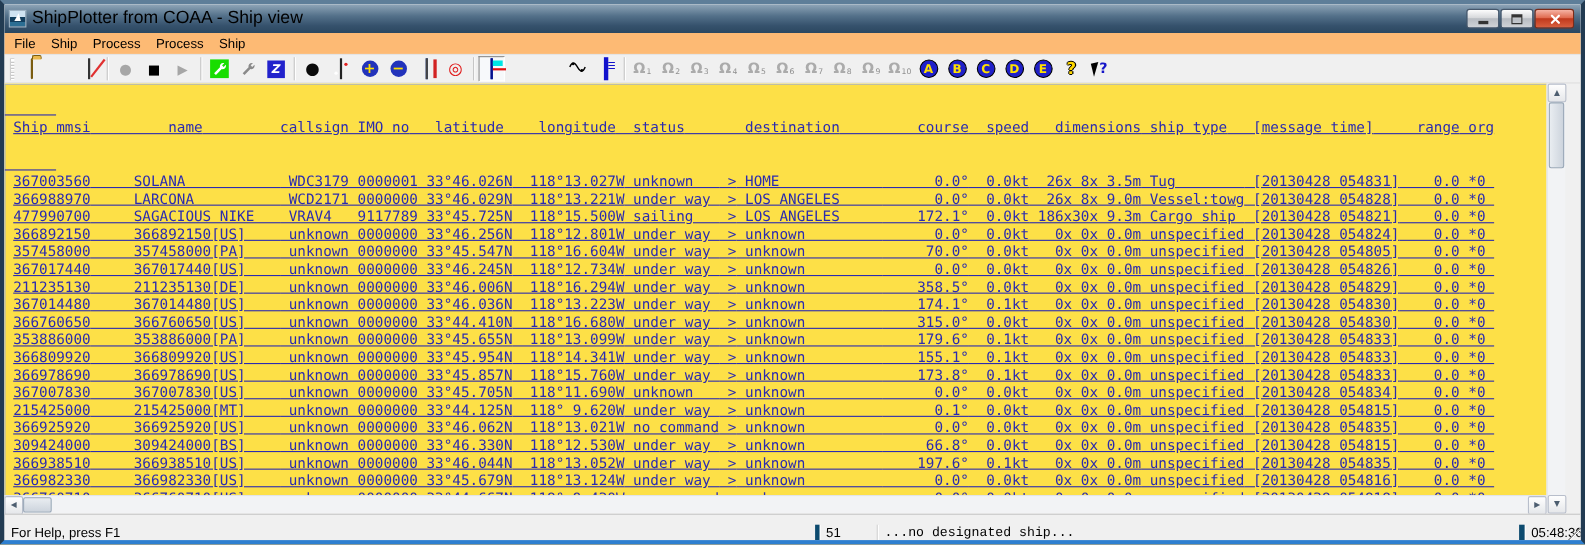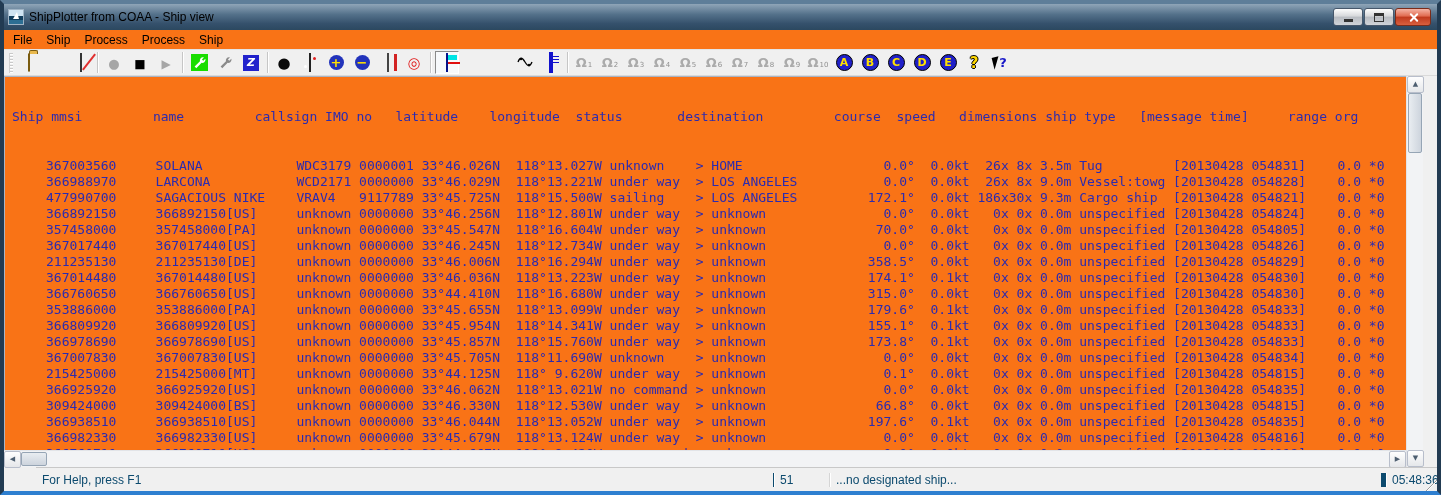--- a/index.html
+++ b/index.html
@@ -10,34 +10,34 @@
     background:#F0F0F0;display:flex;flex-direction:column;
     font-family:"Liberation Sans",sans-serif;overflow:hidden;
   }
   
   .titlebar{height:26px;flex:0 0 26px;display:flex;align-items:center;gap:5px;padding:0 4px;
     background:linear-gradient(#8FA5B8,#54718A 40%,#35516C 75%,#2B4860);}
   .appicon{width:16px;height:16px;flex:0 0 16px;border:1px solid #9FB3C4;position:relative;
     background:linear-gradient(180deg,#CFE3F2 0 40%,#123E5E 40% 72%,#2C6E93 72%);}
   .appicon::after{content:"";position:absolute;left:4px;top:2px;width:0;height:0;
     border-left:4px solid transparent;border-right:2px solid transparent;border-bottom:7px solid #fff;}
-  .title{font-size:12px;color:#000;flex:1;white-space:nowrap;}
+  .title{font-size:16px;color:#000;flex:1;white-space:nowrap;}
   .winbtns{display:flex;align-items:center;margin-right:2px;}
   .wbtn{width:30px;height:18px;margin-left:1px;border:1px solid #46576B;border-radius:3px;
     background:linear-gradient(#FDFDFD,#D6D8DB 45%,#B8BCC2 50%,#D0D3D8);
     display:flex;align-items:center;justify-content:center;position:relative;}
   .wbtn.close{width:36px;background:linear-gradient(#F5B4A5,#E06A4F 45%,#C0391D 50%,#D8603F);border-color:#7A2C1A;}
   .g-min{width:9px;height:3px;background:#333;margin-top:7px;}
   .g-max{width:10px;height:9px;border:1px solid #333;border-top:3px solid #333;background:transparent;}
   .g-x{position:relative;width:11px;height:11px;}
   .g-x::before,.g-x::after{content:"";position:absolute;left:5px;top:0;width:2px;height:11px;background:#fff;border-radius:1px;}
   .g-x::before{transform:rotate(45deg);}
   .g-x::after{transform:rotate(-45deg);}
   
-  .menubar{height:20px;flex:0 0 20px;background:#f97316;display:flex;align-items:center;padding-left:2px;
+  .menubar{height:20px;flex:0 0 20px;background:#fdba74;display:flex;align-items:center;padding-left:2px;
     border-bottom:1px solid #E4E4E4;}
   .menu-item{font-size:12px;color:#000;padding:2px 7px;cursor:default;}
   
   .toolbar{height:26px;flex:0 0 26px;background:#F0F0F0;display:flex;align-items:center;padding-left:2px;
     border-bottom:1px solid #DADADA;}
   .tgrip{width:4px;height:20px;margin:0 3px;flex:none;
     background:repeating-linear-gradient(#C9C9C9 0 1px,#fff 1px 2px,transparent 2px 3px);
     border-left:1px solid #CFCFCF;}
   .tsep{width:1px;height:21px;background:#C6C6C6;box-shadow:1px 0 0 #fff;margin:0 3px;flex:none;}
   .tbtn{width:24px;height:23px;flex:none;margin:0 1px;display:flex;align-items:center;justify-content:center;
@@ -82,45 +82,45 @@
   .ic-letter{width:17px;height:17px;border-radius:50%;background:#2020C8;border:1px solid #000;
     color:#FFE000;font-weight:bold;font-size:11px;display:flex;align-items:center;justify-content:center;
     font-family:"DejaVu Sans",sans-serif;}
   .ic-q{color:#FFD800;font-weight:bold;font-size:15px;font-family:"DejaVu Sans",sans-serif;
     text-shadow:1px 0 #000,-1px 0 #000,0 1px #000,0 -1px #000;}
   .ic-cursorwrap{display:flex;align-items:center;}
   .ic-cursor{width:0;height:0;border-top:12px solid #000;border-right:7px solid transparent;transform:rotate(-14deg);}
   .ic-q2{color:#1515C8;font-weight:bold;font-size:13px;margin-left:-1px;font-family:"DejaVu Sans",sans-serif;}
   
   .body{flex:1;position:relative;background:#F0F0F0;}
-  .list{position:absolute;left:0;top:0;right:31px;bottom:17px;background:#f97316;overflow:hidden;
+  .list{position:absolute;left:0;top:0;right:31px;bottom:17px;background:#fde047;overflow:hidden;
     font:13px/16px "DejaVu Sans Mono","Liberation Mono",monospace;color:#2B2BB0;white-space:pre;
-    box-shadow:inset 1px 1px 0 #A9B4C4;}
+    box-shadow:inset 1px 1px 0 #A9B4C4;text-decoration:underline;}
   .hdr{height:18px;line-height:18px;padding-left:8px;white-space:pre;}
-  .row{height:16px;line-height:16px;padding-left:8px;white-space:pre;margin-left:34px;}
+  .row{height:16px;line-height:16px;padding-left:8px;white-space:pre;}
   
   .vscroll{position:absolute;right:14px;top:0;bottom:0;width:17px;background:#F2F3F5;
     display:flex;flex-direction:column;border-left:1px solid #E2E4E8;}
   .hscroll{position:absolute;left:0;right:31px;bottom:0;height:17px;background:#F2F3F5;
     display:flex;flex-direction:row;border-top:1px solid #E2E4E8;}
   .sbtn{flex:0 0 17px;height:17px;width:17px;display:flex;align-items:center;justify-content:center;
     background:linear-gradient(#FEFEFE,#E5E7EA);border:1px solid #B8BECB;border-radius:2px;
     color:#4D5E70;font-size:7px;font-family:"DejaVu Sans",sans-serif;line-height:1;}
   .vthumb{flex:0 0 60px;margin:0 1px;background:linear-gradient(90deg,#E9EDF1,#CDD4DD);
     border:1px solid #96A5B5;border-radius:2px;}
   .hthumb{flex:0 0 26px;margin:1px 0;background:linear-gradient(#E9EDF1,#CDD4DD);
     border:1px solid #96A5B5;border-radius:2px;}
   .strack{flex:1;}
   
   .statusbar{height:24px;flex:0 0 24px;background:#F0F0F0;border-top:1px solid #C8C8C8;
-    display:flex;align-items:center;font-size:12px;color:#0c4a6e;position:relative;margin-left:32px;}
+    display:flex;align-items:flex-end;font-size:12px;color:#000000;position:relative;}
   .sb-panel{display:flex;align-items:center;padding:0 6px;white-space:nowrap;overflow:hidden;}
   .sb-help{flex:0 0 737px;}
-  .sb-count{flex:0 0 56px;border-left:1px solid #0c4a6e;box-shadow:inset 1px 0 0 #fff;}
-  .sb-designated{flex:1;border-left:1px solid #D5D5D5;box-shadow:inset 1px 0 0 #fff;}
+  .sb-count{flex:0 0 56px;border-left:4px solid #0c4a6e;box-shadow:inset 1px 0 0 #fff;}
+  .sb-designated{flex:1;border-left:1px solid #D5D5D5;box-shadow:inset 1px 0 0 #fff;font-family:Liberation Mono, monospace;}
   .sb-time{flex:0 0 56px;border-left:5px solid #0c4a6e;box-shadow:inset 1px 0 0 #fff;}
   .sb-grip{position:absolute;right:0;bottom:0;width:13px;height:13px;
     clip-path:polygon(100% 0,100% 100%,0 100%);
     background:
       linear-gradient(135deg,transparent 0 2px,#9B9B9B 2px 3px,#fff 3px 4px,transparent 4px 6px,
       #9B9B9B 6px 7px,#fff 7px 8px,transparent 8px 10px,#9B9B9B 10px 11px,#fff 11px 12px,transparent 12px);}
 </style>
 </head>
 <body>
 

